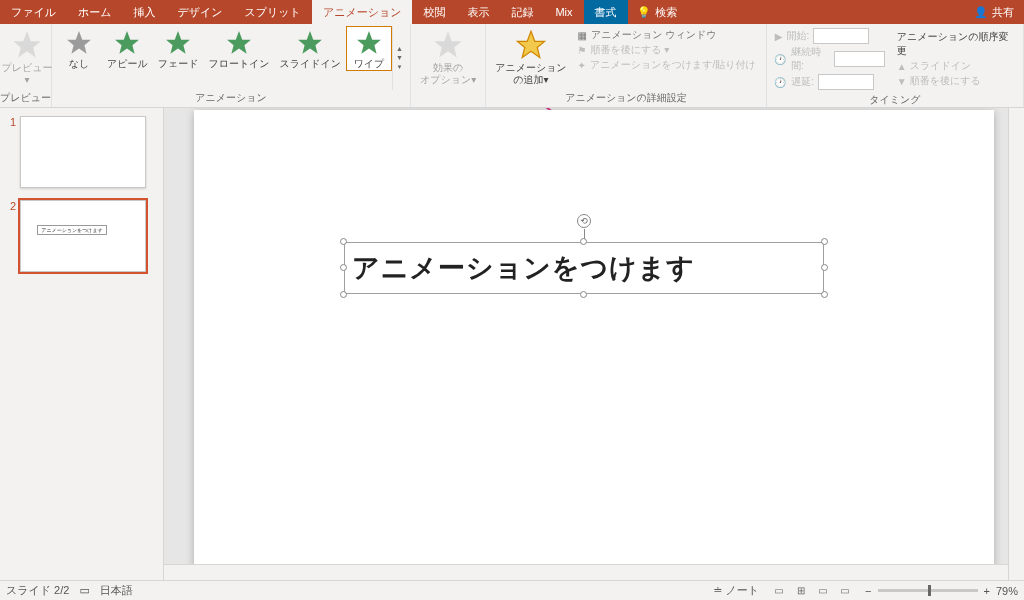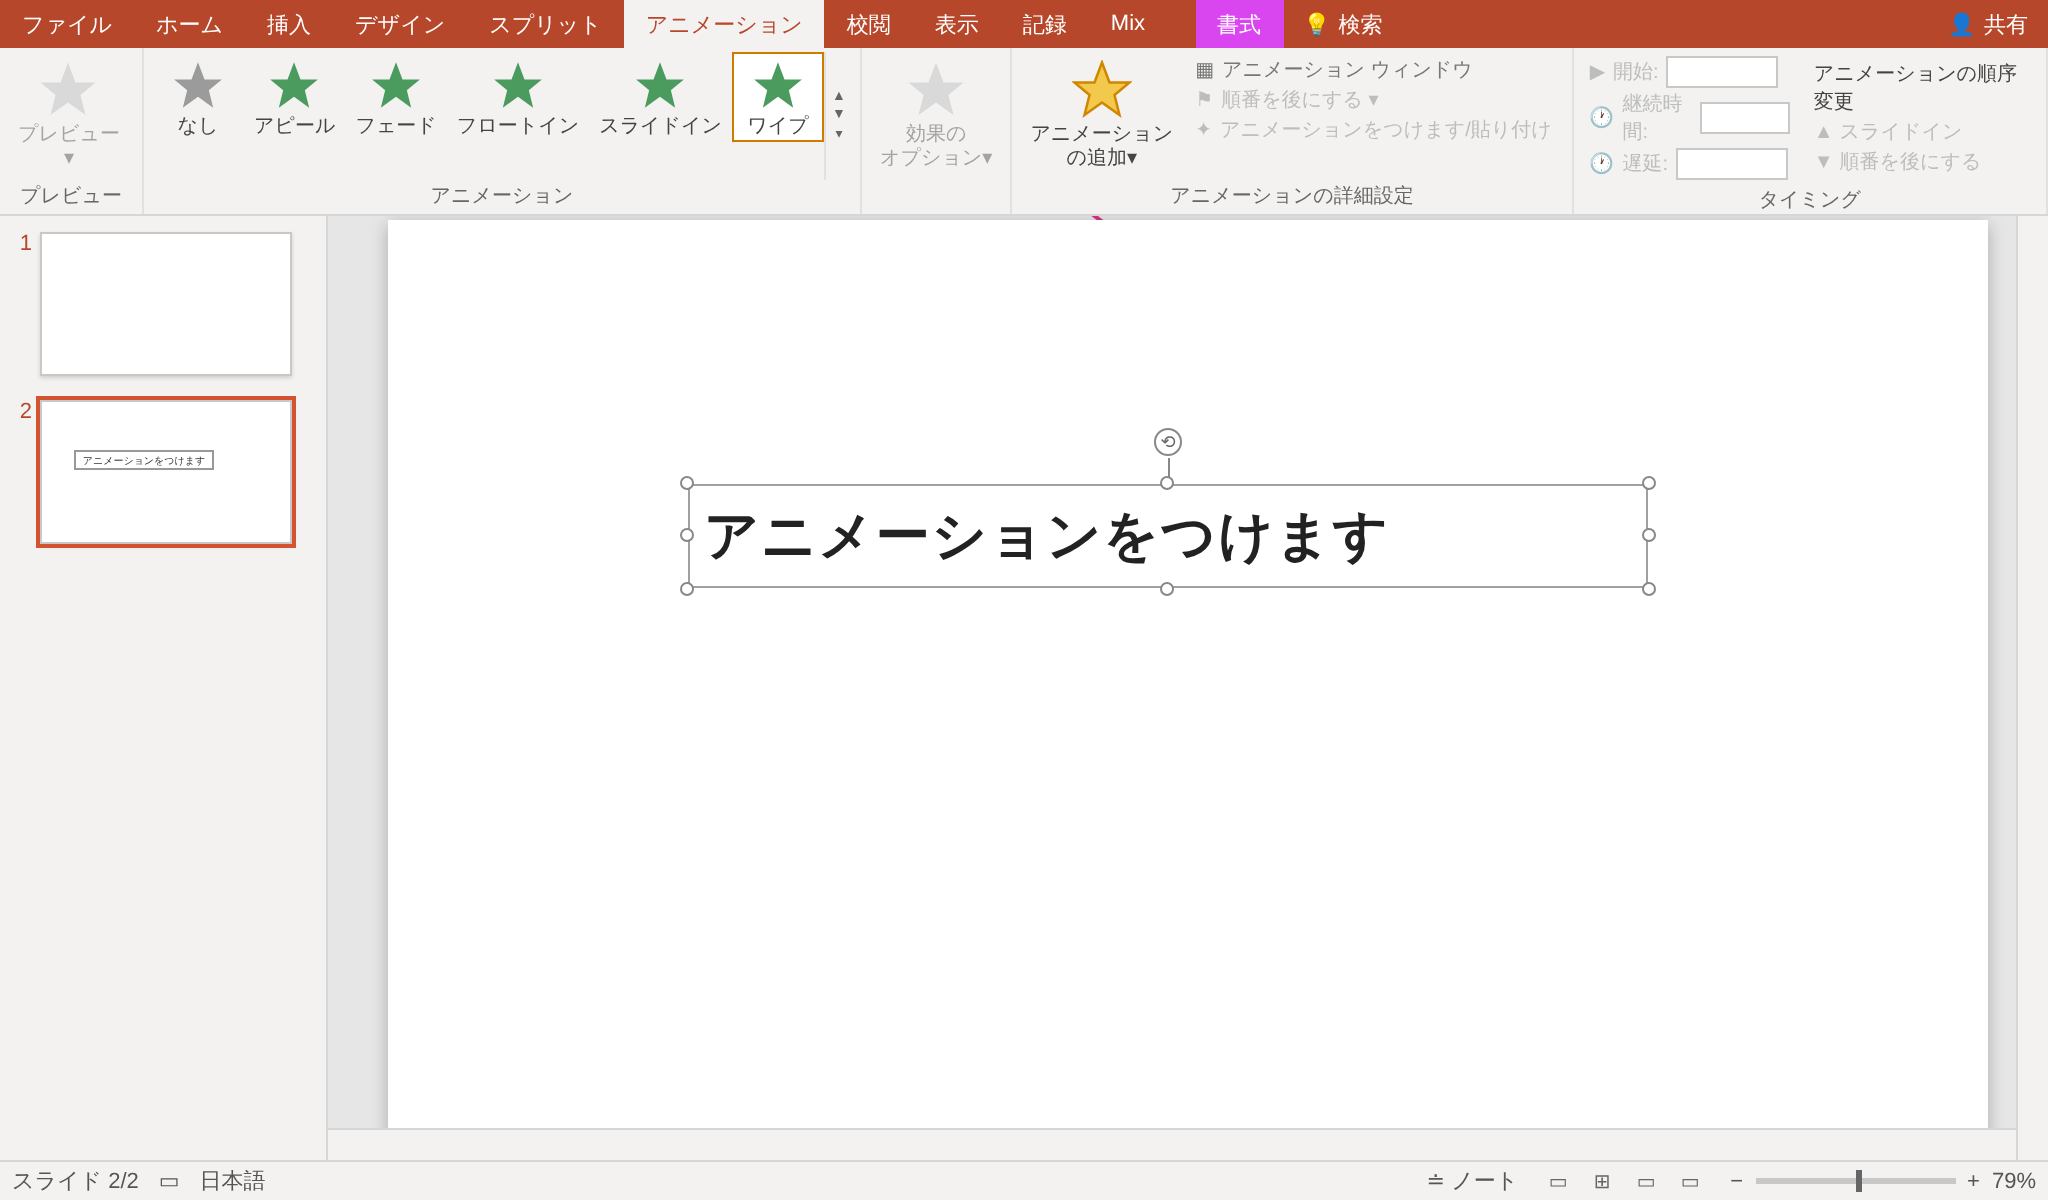--- a/index.html
+++ b/index.html
@@ -2,21 +2,21 @@
 <html><head>
 <meta charset="utf-8">
 <style>
 * { margin:0; padding:0; box-sizing:border-box; font-family:"Meiryo UI","Yu Gothic",sans-serif; }
 html,body { width:1024px; height:600px; overflow:hidden; background:#fff; }
 
 
 .tabbar { height:24px; background:#b7472a; display:flex; align-items:stretch; color:#fff; font-size:11px; position:relative; }
 .tabbar .tab { padding:0 11px; display:flex; align-items:center; cursor:pointer; white-space:nowrap; }
 .tabbar .tab.active { background:#f3f2f1; color:#b7472a; }
-.tabbar .tab.ctx { background:#d946ef;margin-left:14px; }
+.tabbar .tab.ctx { background:#0369a1; }
 .tabbar .search { display:flex; align-items:center; gap:4px; padding:0 10px; }
 .tabbar .share { display:flex; align-items:center; gap:4px; padding:0 10px; position:absolute; right:0; top:0; height:100%; }
 
 
 .ribbon { height:84px; background:#f3f2f1; border-bottom:1px solid #d6d6d6; display:flex; font-size:11px; color:#444; }
 .group { border-right:1px solid #e1e1e1; display:flex; flex-direction:column; }
 .group-body { flex:1; display:flex; align-items:flex-start; padding:2px 4px 0; }
 .group-label { text-align:center; font-size:10px; color:#666; padding:1px 0 2px; }
 .vbtn { display:flex; flex-direction:column; align-items:center; justify-content:flex-start; padding:3px 4px 0; min-width:46px; cursor:pointer; border:1px solid transparent; gap:2px; }
 .vbtn.sel { border:1px solid #d07a00; background:#fff; }
@@ -95,21 +95,21 @@
     <span>検索</span>
   </div>
   <div class="share">
     <span>👤</span>
     <span>共有</span>
   </div>
 </div>
 
 <div class="ribbon">
 
-  <div class="group" style="width:72px">
+  <div class="group" style="width:52px">
     <div class="group-body">
       <div class="vbtn dis s32">
         <svg viewBox="0 0 24 24">
             <polygon points="12,1 15,9 23,9 17,14 19,22 12,17 5,22 7,14 1,9 9,9" fill="#bdbdbd"></polygon>
           </svg>
         <div class="lbl">プレビュー
 ▾</div>
       </div>
     </div>
     <div class="group-label">プレビュー</div>

